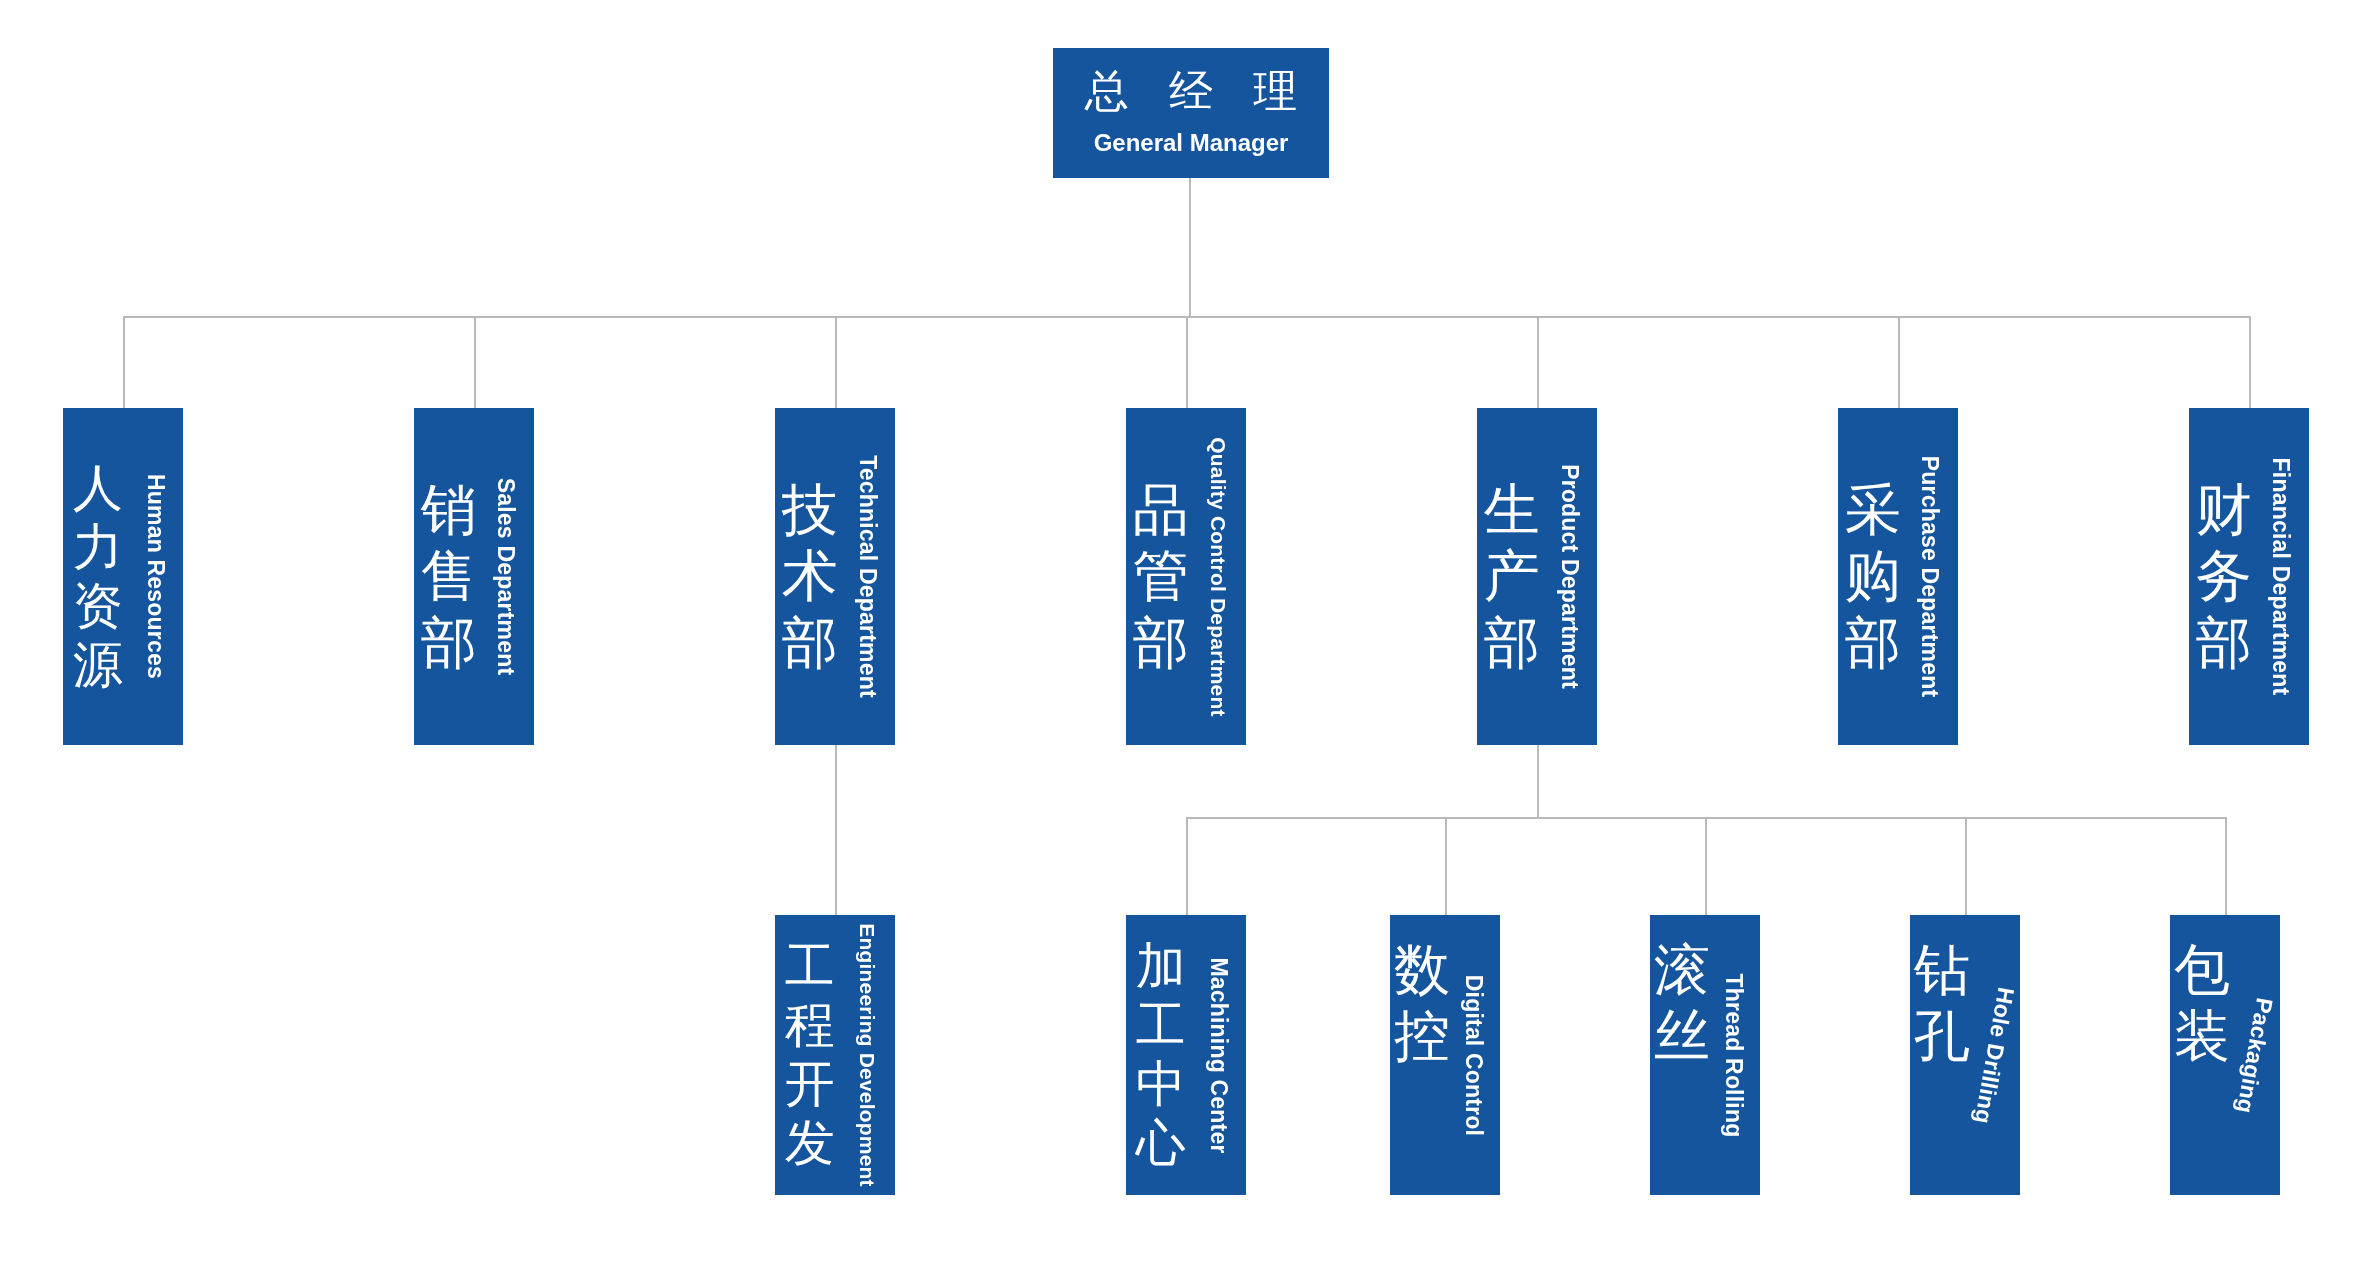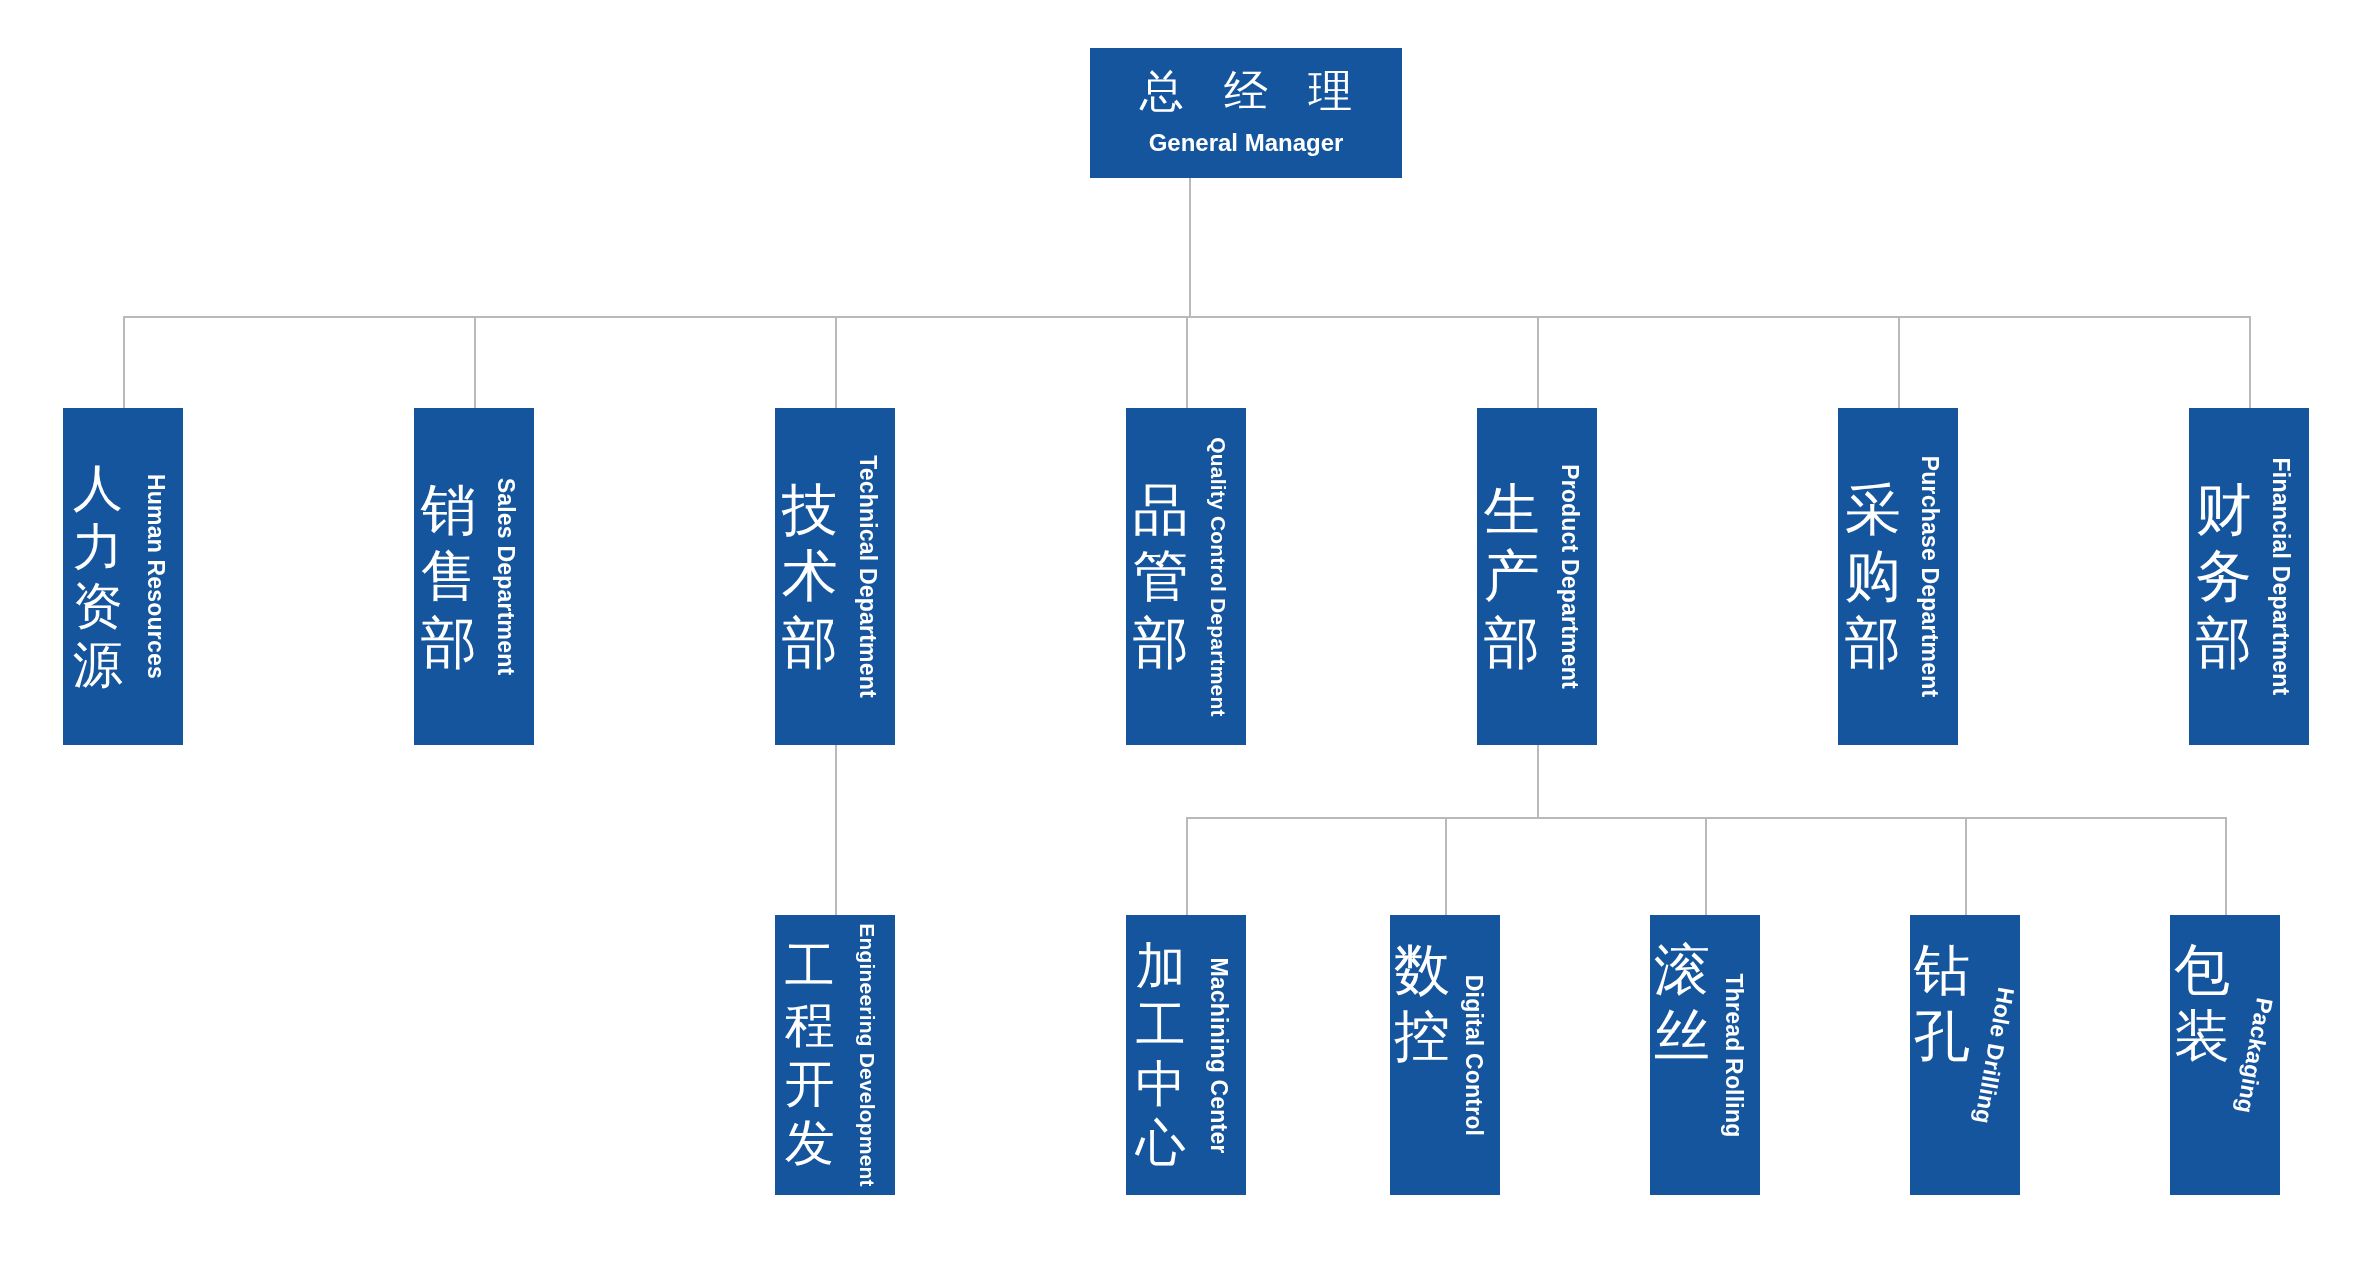--- a/index.html
+++ b/index.html
@@ -128,21 +128,21 @@
   <div class="conn conn-v" style="left:835px; top:745px; height:170px;"></div>
 
   <div class="conn conn-v" style="left:1537px; top:745px; height:74px;"></div>
   <div class="conn conn-h" style="left:1186px; top:817px; width:1039px;"></div>
   <div class="conn conn-v" style="left:1186px; top:817px; height:98px;"></div>
   <div class="conn conn-v" style="left:1445px; top:817px; height:98px;"></div>
   <div class="conn conn-v" style="left:1705px; top:817px; height:98px;"></div>
   <div class="conn conn-v" style="left:1965px; top:817px; height:98px;"></div>
   <div class="conn conn-v" style="left:2225px; top:817px; height:98px;"></div>
 
-  <div class="node-root" style="left:1090px; top:48px; width:312px; height:130px;">
+  <div class="node-root" style="left:1053px; top:48px; width:276px; height:130px;">
     <div class="cn">总 经 理</div>
     <div class="en">General Manager</div>
   </div>
 
   <div class="node-v" style="left:63px; top:408px; width:120px; height:337px;">
     <div class="cn-v cn-4">人
 力
 资
 源</div>
     <div class="en-v">

